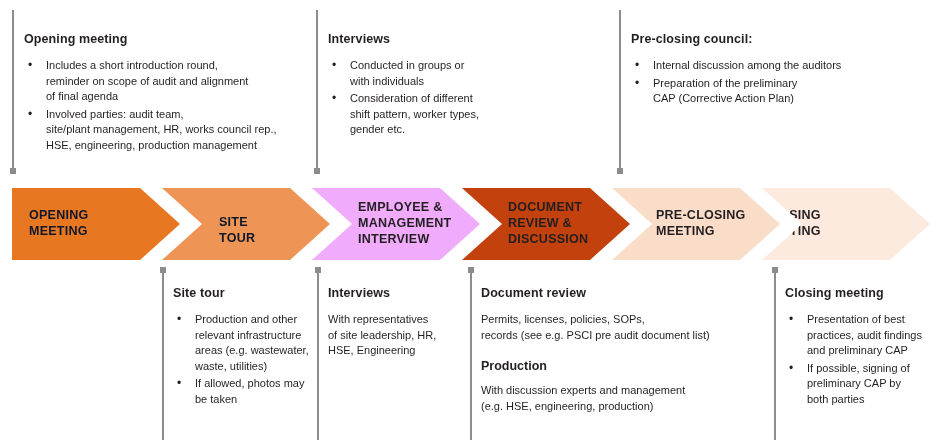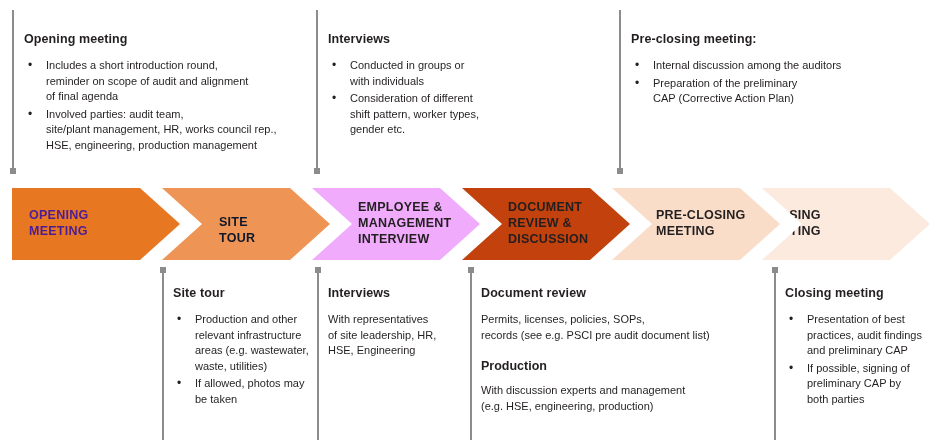--- a/index.html
+++ b/index.html
@@ -134,33 +134,33 @@
   <ul class="bullets">
     <li style="white-space:pre-line;">Conducted in groups or
 with individuals</li>
     <li style="white-space:pre-line;">Consideration of different
 shift pattern, worker types,
 gender etc.</li>
   </ul>
 </div>
 
 <div class="card" style="left:631px; top:32px; width:300px;">
-  <div class="card-title">Pre-closing meeting:</div>
+  <div class="card-title">Pre-closing council:</div>
   <ul class="bullets">
     <li style="white-space:pre-line;">Internal discussion among the auditors</li>
     <li style="white-space:pre-line;">Preparation of the preliminary
 CAP (Corrective Action Plan)</li>
   </ul>
 </div>
 
 <div id="chevron-band">
 
   <div class="chev" style="left:12px; width:168px; background:#E87722;
               clip-path: polygon(0 0, 128px 0, 168px 36px, 128px 72px, 0 72px);">
-    <span class="lbl" style="color:#4c1d95; margin-left:17px;">OPENING
+    <span class="lbl" style="color:#0f172a; margin-left:17px;">OPENING
 MEETING</span>
   </div>
 
   <div class="chev" style="left:162px; width:168px; background:#EE9556;
               clip-path: polygon(0 0, 128px 0, 168px 36px, 128px 72px, 0 72px, 40px 36px);">
     <span class="lbl" style="color:#0f172a; margin-left:57px;margin-top:14px;">SITE
 TOUR</span>
   </div>
 
   <div class="chev" style="left:312px; width:168px; background:#f0abfc;

